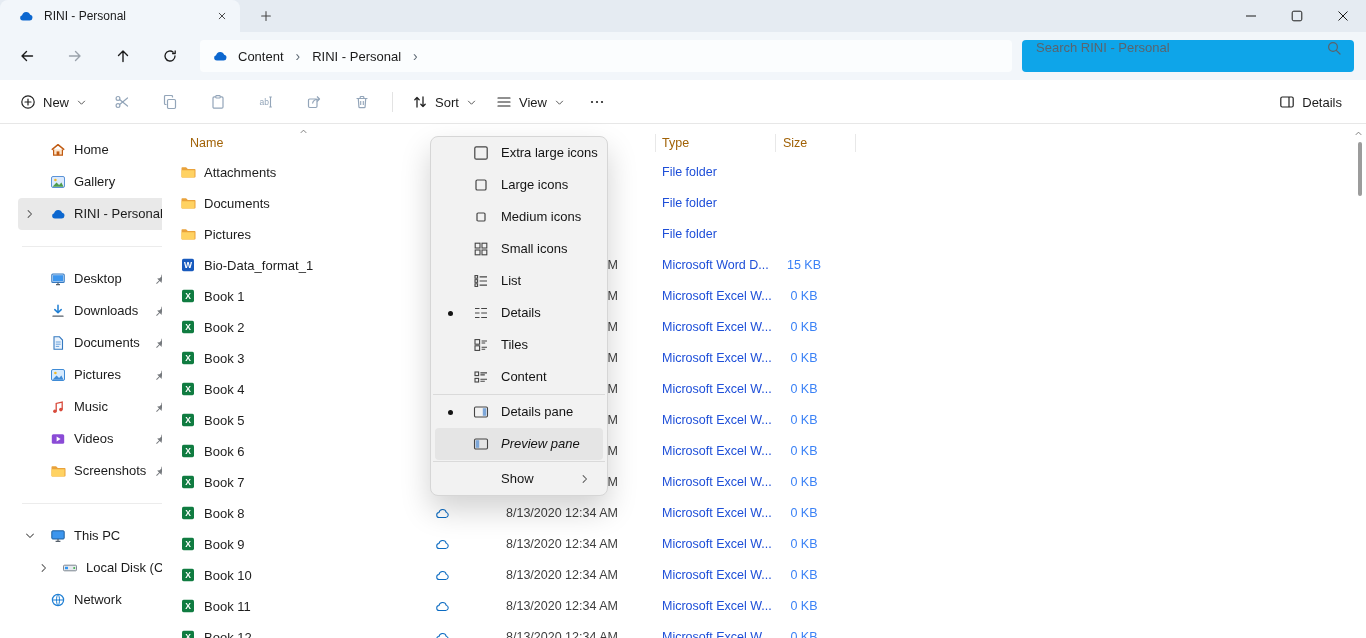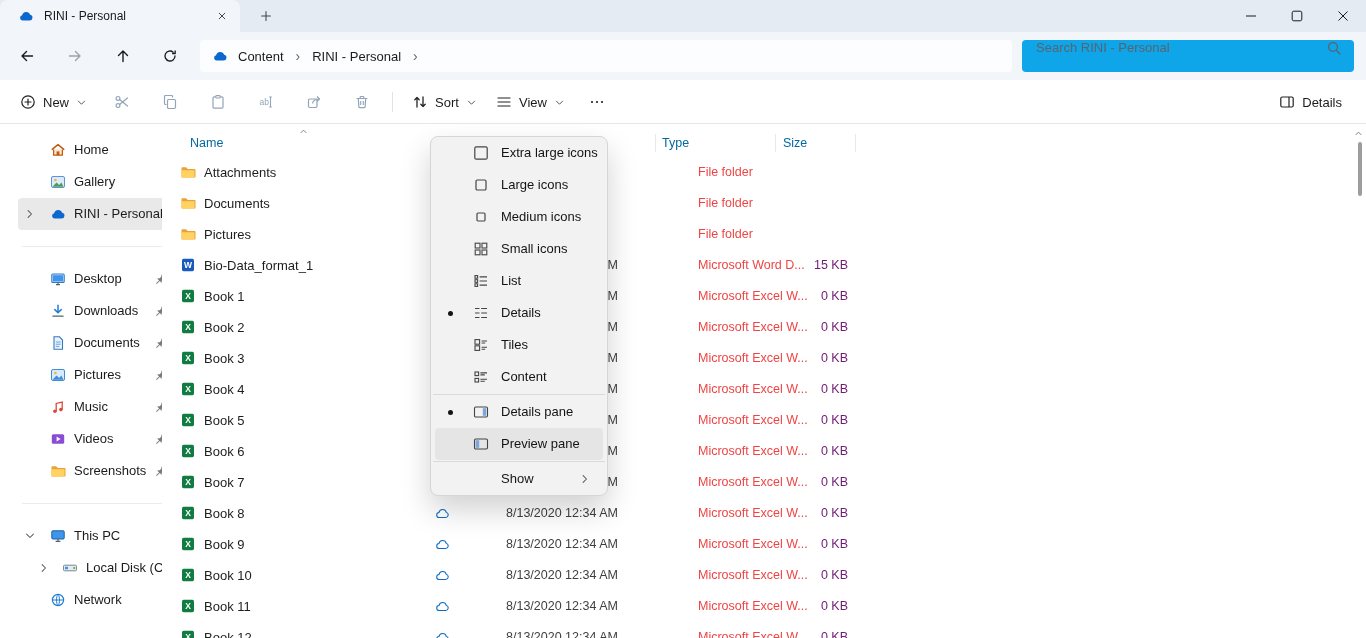--- a/index.html
+++ b/index.html
@@ -49,40 +49,40 @@
   .sb-ic { position:absolute; left:32px; top:8px; width:16px; height:16px; }
   .sb-label { position:absolute; left:56px; top:0; line-height:32px; font-size:13px; color:#1b1b1b; white-space:nowrap; }
   .sb-item.ind .sb-exp { left:20px; }
   .sb-item.ind .sb-ic { left:44px; }
   .sb-item.ind .sb-label { left:68px; }
   .sb-pin { position:absolute; right:9px; top:10px; width:13px; height:13px; opacity:.85; }
   .sb-divider { height:1px; background:#ececec; margin:16px 6px; }
 
   
   .main { position:absolute; left:162px; top:124px; right:0; bottom:0; background:#fff; }
-  .col-header { position:absolute; top:6px; left:0; right:0; height:26px; font-size:12.5px; color:#0369a1; }
+  .col-header { position:absolute; top:6px; left:0; right:0; height:26px; font-size:12.5px; color:#a16207; }
   .col-name  { position:absolute; left:28px;  line-height:26px; }
   .col-type  { position:absolute; left:500px; line-height:26px; }
   .col-size  { position:absolute; left:621px; line-height:26px; }
   .sort-caret { position:absolute; left:136px; top:-4px; }
   .col-sep { position:absolute; top:4px; width:1px; height:18px; background:#e8e8e8; }
   .rows { position:absolute; top:33px; left:0; right:0; bottom:0; overflow:hidden; }
   .row { position:absolute; left:0; right:0; height:31px; }
   .f-ic    { position:absolute; left:18px;  top:7px; width:16px; height:16px; }
   .f-name  { position:absolute; left:42px;  line-height:31px; font-size:13px; color:#1d1d1d; white-space:nowrap; }
   .f-cloud { position:absolute; left:273px; top:8px; width:15px; height:15px; }
   .f-date  { position:absolute; left:344px; line-height:31px; font-size:12.5px; color:#3f3f3f; white-space:nowrap; }
-  .f-type  { position:absolute; left:500px; line-height:31px; font-size:12.5px; color:#ef4444; white-space:nowrap;margin-left:36px; }
-  .f-size  { position:absolute; left:598px; width:88px; line-height:31px; font-size:12.5px; color:#701a75; text-align:right; }
+  .f-type  { position:absolute; left:500px; line-height:31px; font-size:12.5px; color:#1d4ed8; white-space:nowrap; }
+  .f-size  { position:absolute; left:598px; width:88px; line-height:31px; font-size:12.5px; color:#3b82f6; text-align:center; }
 
   
   .context-menu { position:absolute; left:430px; top:136px; width:178px; background:#f2f2f2;
                   border:1px solid #d6d6d6; border-radius:8px; box-shadow:0 14px 30px rgba(0,0,0,.18); z-index:10; }
   .m-item { position:relative; height:32px; margin:0 4px; border-radius:4px; }
-  .m-item.hl { background:#e5e5e5; }
+  .m-item.hl { background:#e5e5e5;font-style:italic; }
   .m-bullet { position:absolute; left:13px; top:14px; width:5px; height:5px; border-radius:50%; background:#141414; }
   .m-ic { position:absolute; left:38px; top:8px; width:16px; height:16px; }
   .m-label { position:absolute; left:66px; top:0; line-height:32px; font-size:13px; color:#141414; white-space:nowrap; }
   .m-sub { position:absolute; right:12px; top:10px; width:12px; height:12px; }
   .m-sep { height:1px; background:#dadada; margin:1px 2px; }
 
   
   .scroll-caret { position:absolute; right:1px; top:128px; width:12px; height:12px; z-index:11; }
   .scroll-thumb { position:absolute; right:4px; top:142px; width:4px; height:54px; background:#9c9c9c; border-radius:2px; z-index:11; }
 </style>

